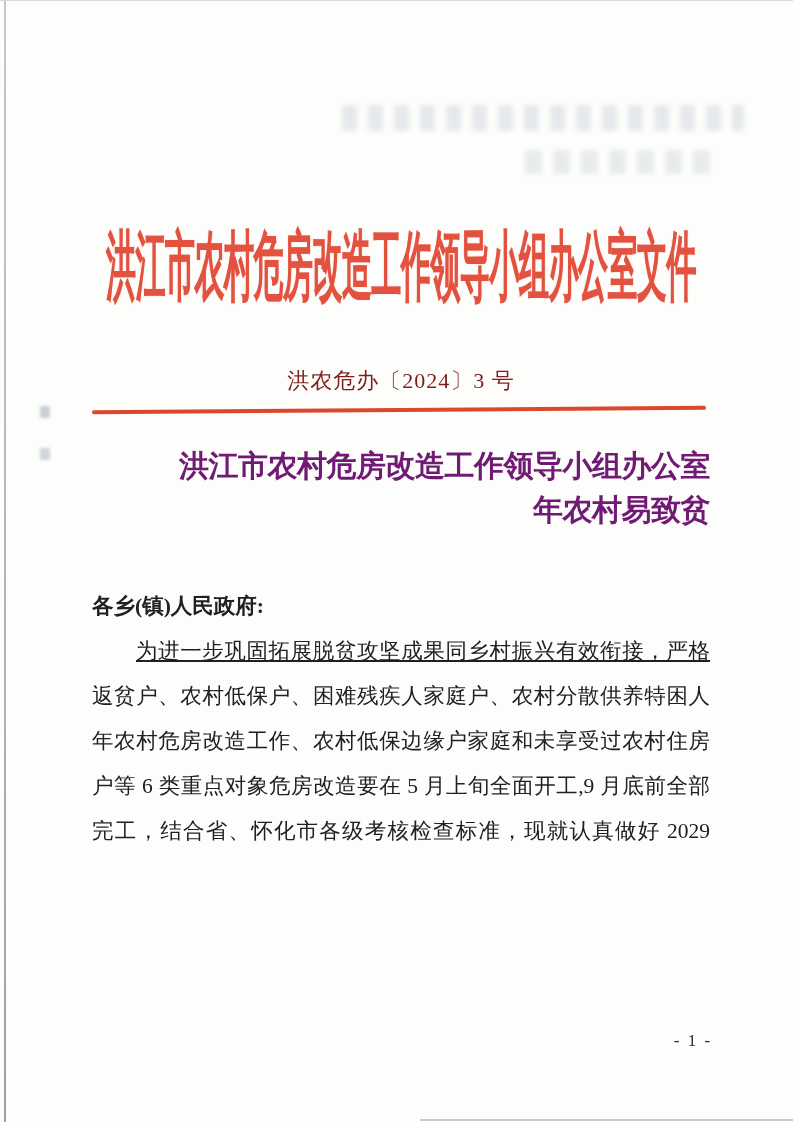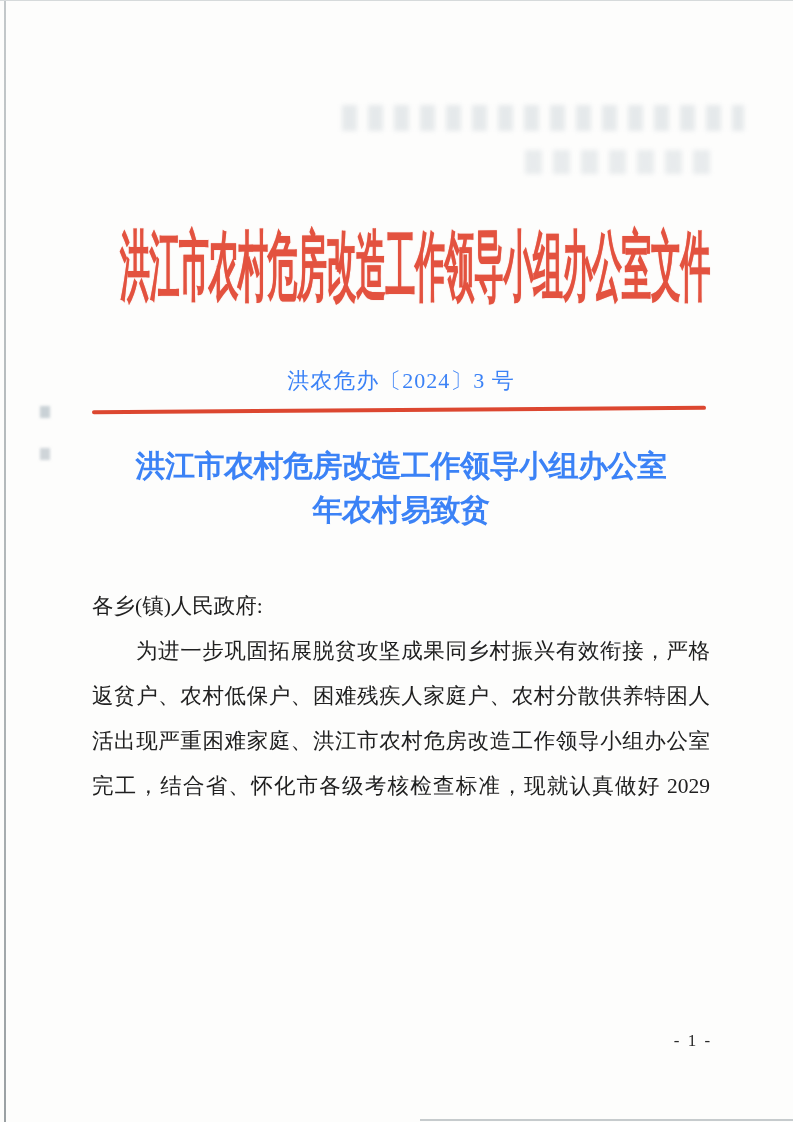--- a/index.html
+++ b/index.html
@@ -54,80 +54,82 @@
   .bleed-dot-1 { top: 406px; left: 40px; width: 10px; height: 12px;
     background: rgba(150,165,175,0.5); filter: blur(1.5px); position: absolute; }
   .bleed-dot-2 { top: 448px; left: 40px; width: 10px; height: 12px;
     background: rgba(150,165,175,0.45); filter: blur(1.5px); position: absolute; }
 
   
   .redhead {
     position: absolute;
     top: 216px; left: 92px; width: 618px;
     height: 80px;
-    text-align: right;
+    text-align: center;
     white-space: nowrap;
   }
   .redhead .stretch {
     display: inline-block;
     transform: scaleY(2.53);
     transform-origin: top center;
     font-size: 30px;
     font-weight: bold;
     letter-spacing: -0.5px;
     color: var(--header-red, #e3523f);
     text-shadow: 0 0 0.6px rgba(227,82,63,0.6);
   }
 
   .docnum {
     position: absolute;
     top: 366px; left: 92px; width: 618px;
     text-align: center;
     font-size: 22px;
     letter-spacing: 1px;
-    color: #3b82f6;
+    color: #7f1d1d;
   }
 
   .redline {
     position: absolute;
     top: 408px; left: 92px; width: 614px;
     height: 3.5px;
     background: var(--line-red, #dc4730);
     transform: rotate(-0.4deg);
     border-radius: 2px;
   }
 
   .doc-title {
     position: absolute;
     top: 444px; left: 92px; width: 618px;
-    text-align: center;
+    text-align: right;
     font-size: 30px;
     font-weight: bold;
     line-height: 44px;
     letter-spacing: -0.5px;
-    color: #3b82f6;
+    color: #701a75;
   }
 
   .body-text {
     position: absolute;
     top: 584px; left: 92px; width: 618px;
     font-size: 21.5px;
     line-height: 45px;
     color: #202020;
   }
   .bline {
     text-align: justify;
     text-align-last: justify;
   }
   .bline.first {
     text-indent: 44px;
+    text-decoration: underline;
   }
   .salutation {
     text-align: left;
     text-align-last: left;
+    font-weight: bold;
   }
 
   .pagenum {
     position: absolute;
     top: 1031px;
     left: 620px; width: 146px;
     text-align: center;
     font-size: 17px;
     letter-spacing: 2px;
     color: #2a2a2a;
@@ -157,19 +159,20 @@
 
   <div class="doc-title">
     <div>洪江市农村危房改造工作领导小组办公室</div>
     <div>年农村易致贫</div>
   </div>
 
   <div class="body-text">
     <div class="bline salutation">各乡(镇)人民政府:</div>
     <div class="bline first">为进一步巩固拓展脱贫攻坚成果同乡村振兴有效衔接，严格</div>
     <div class="bline">返贫户、农村低保户、困难残疾人家庭户、农村分散供养特困人</div>
-    <div class="bline">活出现严重困难家庭、洪江市农村危房改造工作领导小组办公室</div>
+    <div class="bline">年农村危房改造工作、农村低保边缘户家庭和未享受过农村住房</div>
+    <div class="bline">户等 6 类重点对象危房改造要在 5 月上旬全面开工,9 月底前全部</div>
     <div class="bline">完工，结合省、怀化市各级考核检查标准，现就认真做好 2029</div>
   </div>
 
   <div class="pagenum">- 1 -</div>
 
 </div>
 
 </body></html>

